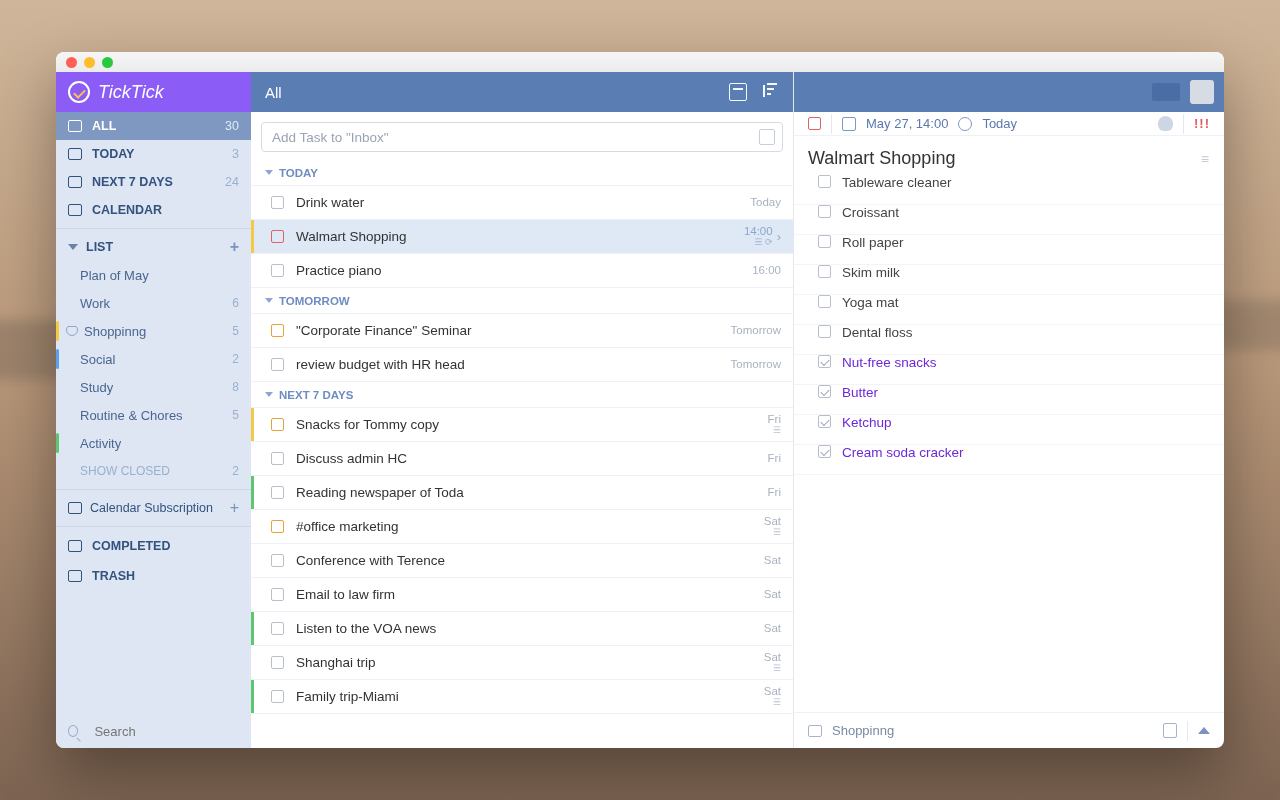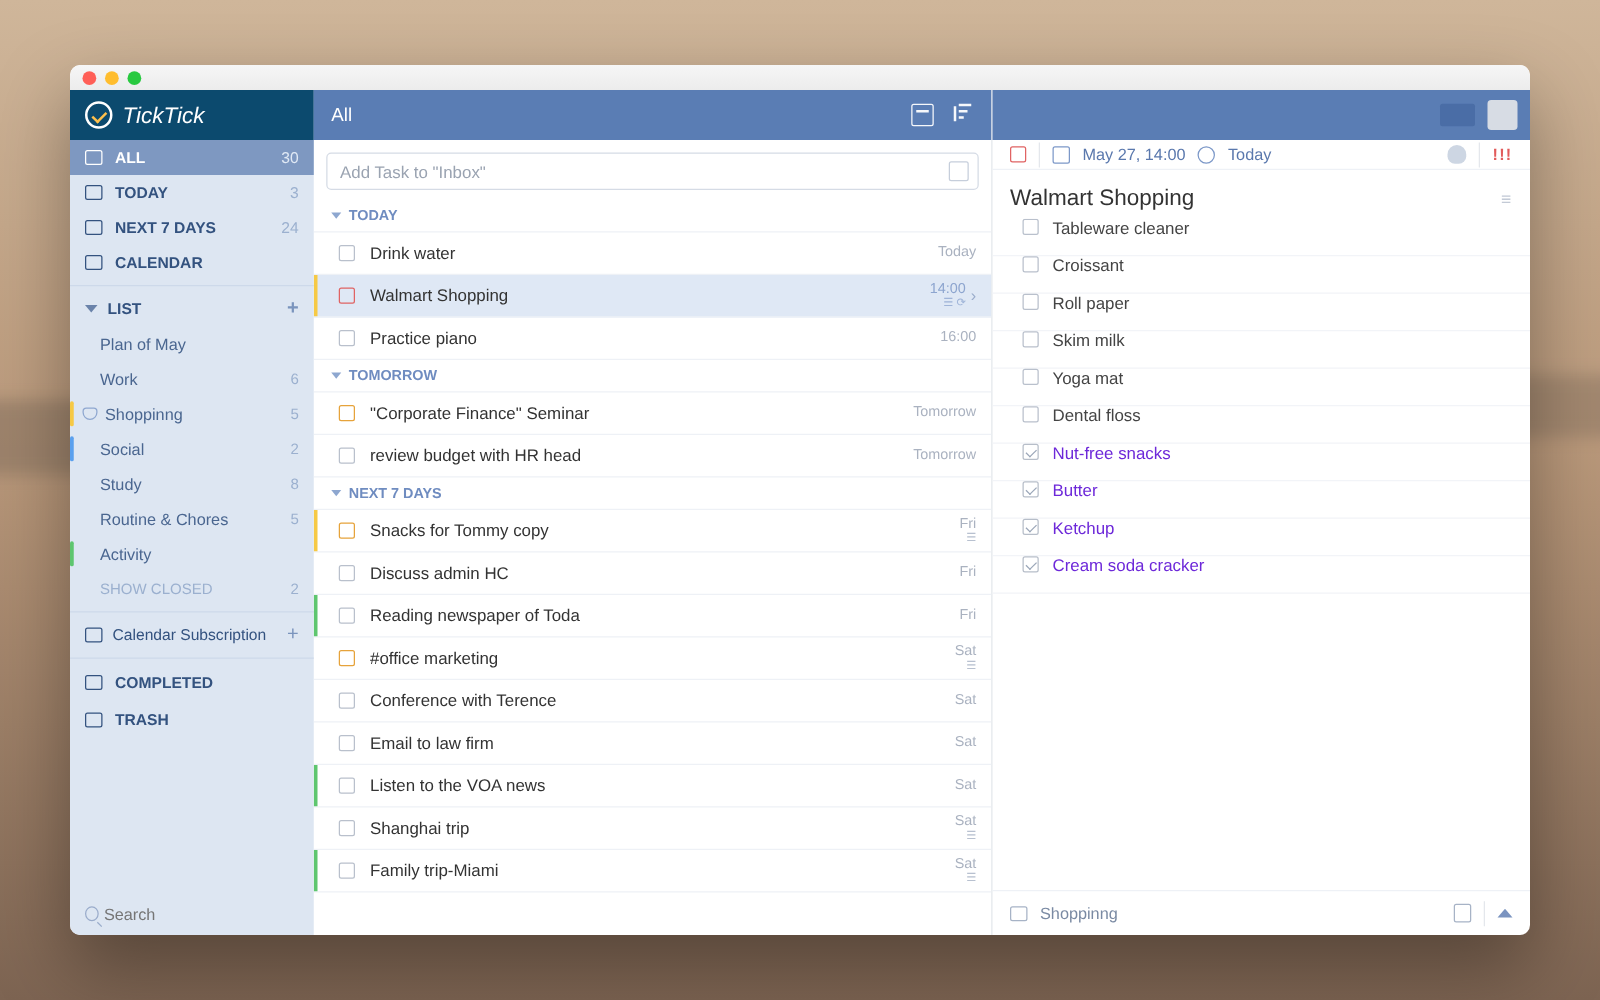--- a/index.html
+++ b/index.html
@@ -28,21 +28,21 @@
   .dot-red{background:#ff5f57;} .dot-yellow{background:#ffbd2e;} .dot-green{background:#28c940;}
 
   .content{flex:1; display:flex; min-height:0;}
 
   
   .sidebar{
     width:195px; background:#dde6f2; display:flex; flex-direction:column;
     font-size:13px; color:#2d4469;
   }
   .brandbar{
-    height:40px; background:#0c4a6e; color:#fff; display:flex; align-items:center;
+    height:40px; background:#8b5cf6; color:#fff; display:flex; align-items:center;
     padding:0 12px; font-style:italic; font-weight:500; font-size:18px; gap:8px;
   }
   .brand-logo{width:22px;height:22px;border:2.5px solid #fff;border-radius:50%;position:relative;}
   .brand-logo::after{content:"";position:absolute;left:4px;top:6px;width:9px;height:5px;border-left:2.5px solid #ffc04c;border-bottom:2.5px solid #ffc04c;transform:rotate(-45deg);}
   .nav-item{
     height:28px; display:flex; align-items:center; padding:0 12px; gap:10px;
     color:#33527f; font-weight:600; font-size:12.5px; cursor:pointer;
     position:relative;
   }
   .nav-item .count{margin-left:auto; color:#9bb0cf; font-weight:500;}
@@ -52,21 +52,21 @@
   .icon-box{border:1.5px solid currentColor; border-radius:2px;}
   .section-hdr{height:28px;display:flex;align-items:center;padding:0 12px;color:#33527f;font-weight:600;font-size:12.5px;gap:8px;}
   .section-hdr .plus{margin-left:auto;font-size:16px;color:#7a94bd;}
   .tri{width:0;height:0;border-left:5px solid transparent;border-right:5px solid transparent;border-top:6px solid #6a83aa;}
   .list-item{
     height:28px;display:flex;align-items:center;padding:0 12px 0 24px;color:#4a6690;font-size:13px;cursor:pointer;position:relative;
   }
   .list-item .count{margin-left:auto;color:#9bb0cf;font-size:12px;}
   .list-item .stripe{position:absolute;left:0;top:4px;bottom:4px;width:3px;border-radius:2px;}
   .sub-link{height:30px;display:flex;align-items:center;padding:0 12px;gap:10px;color:#33527f;font-weight:600;font-size:12.5px;cursor:pointer;}
-  .search-row{margin-top:auto;height:34px;display:flex;align-items:center;padding:0 12px;gap:4px;color:#9aaccb;font-size:13px;justify-content:flex-end;}
+  .search-row{margin-top:auto;height:34px;display:flex;align-items:center;padding:0 12px;gap:16px;color:#9aaccb;font-size:13px;justify-content:flex-end;}
   .divider{height:1px;background:#cdd9ea;margin:4px 0;}
 
   
   .middle{flex:0 0 543px;display:flex;flex-direction:column;border-right:1px solid #e4e7ec;}
   .midbar{height:40px;background:#5a7db4;color:#fff;display:flex;align-items:center;padding:0 14px;font-size:15px;}
   .midbar .spacer{flex:1;}
   .midbar .ico{width:18px;height:18px;margin-left:14px;opacity:.95;}
   .add-row{padding:10px 10px 8px;}
   .add-input{
     width:100%;height:30px;border:1px solid #d5dbe5;border-radius:4px;padding:0 34px 0 10px;

